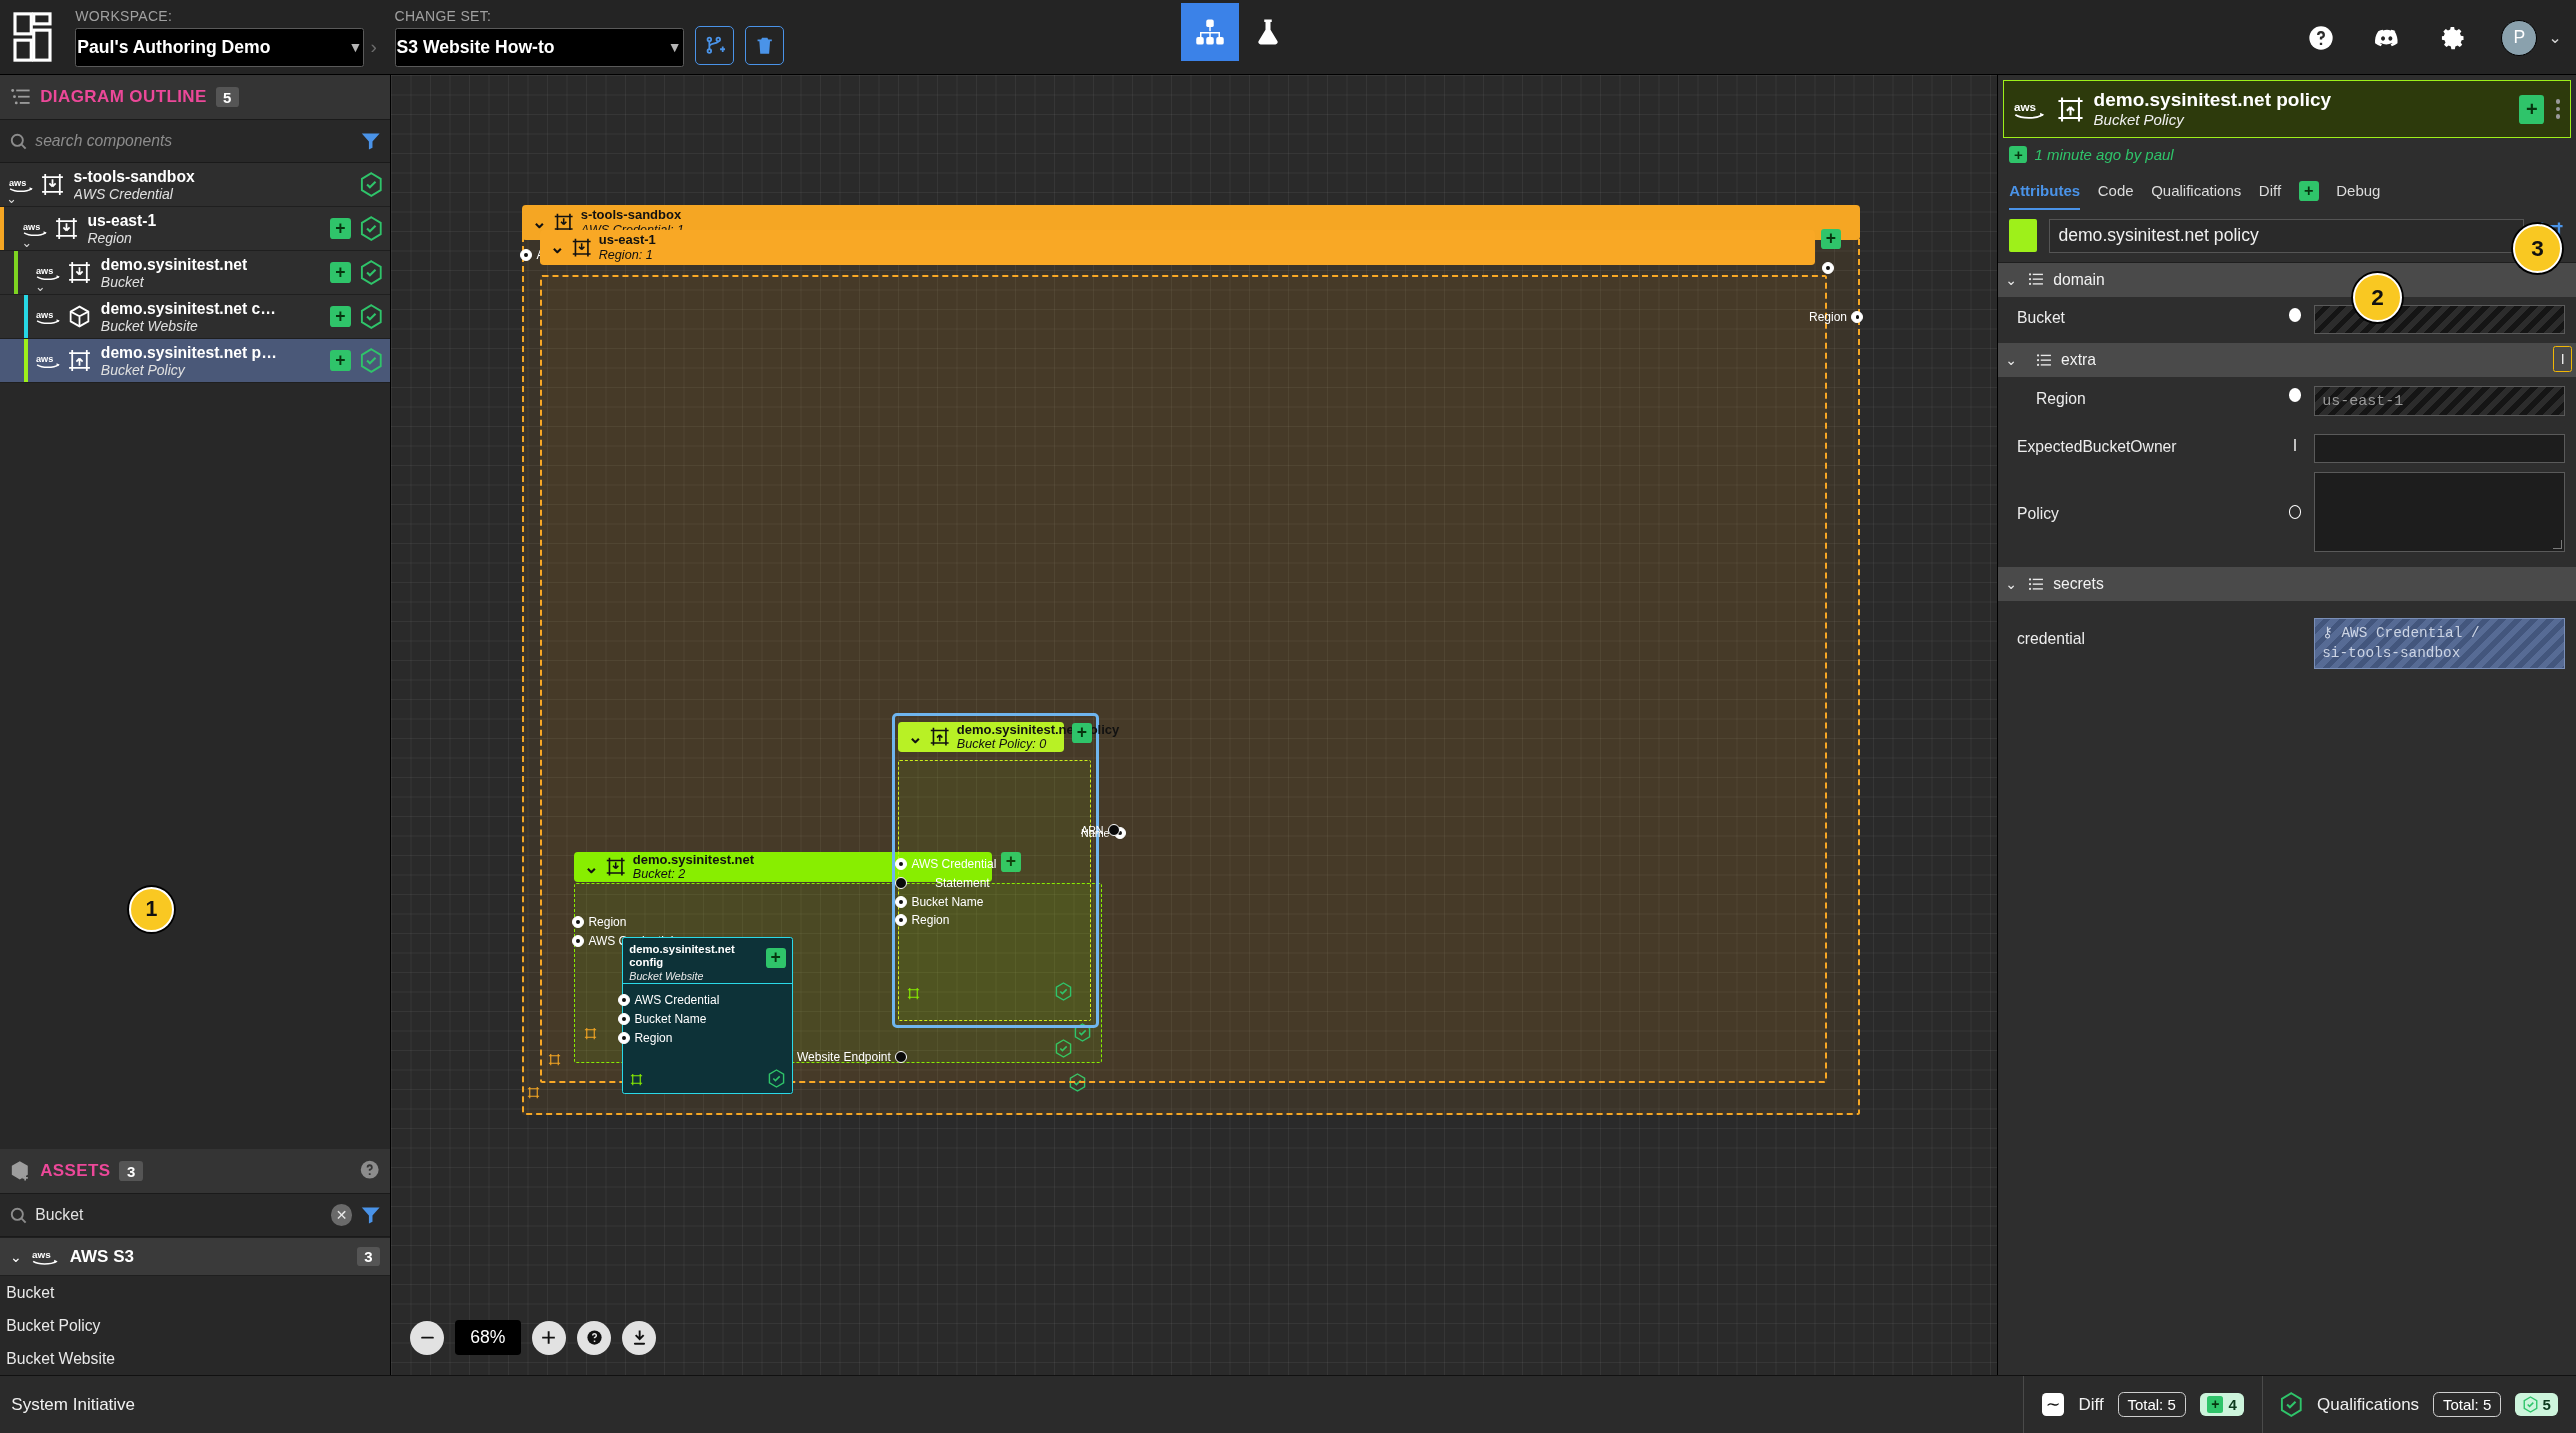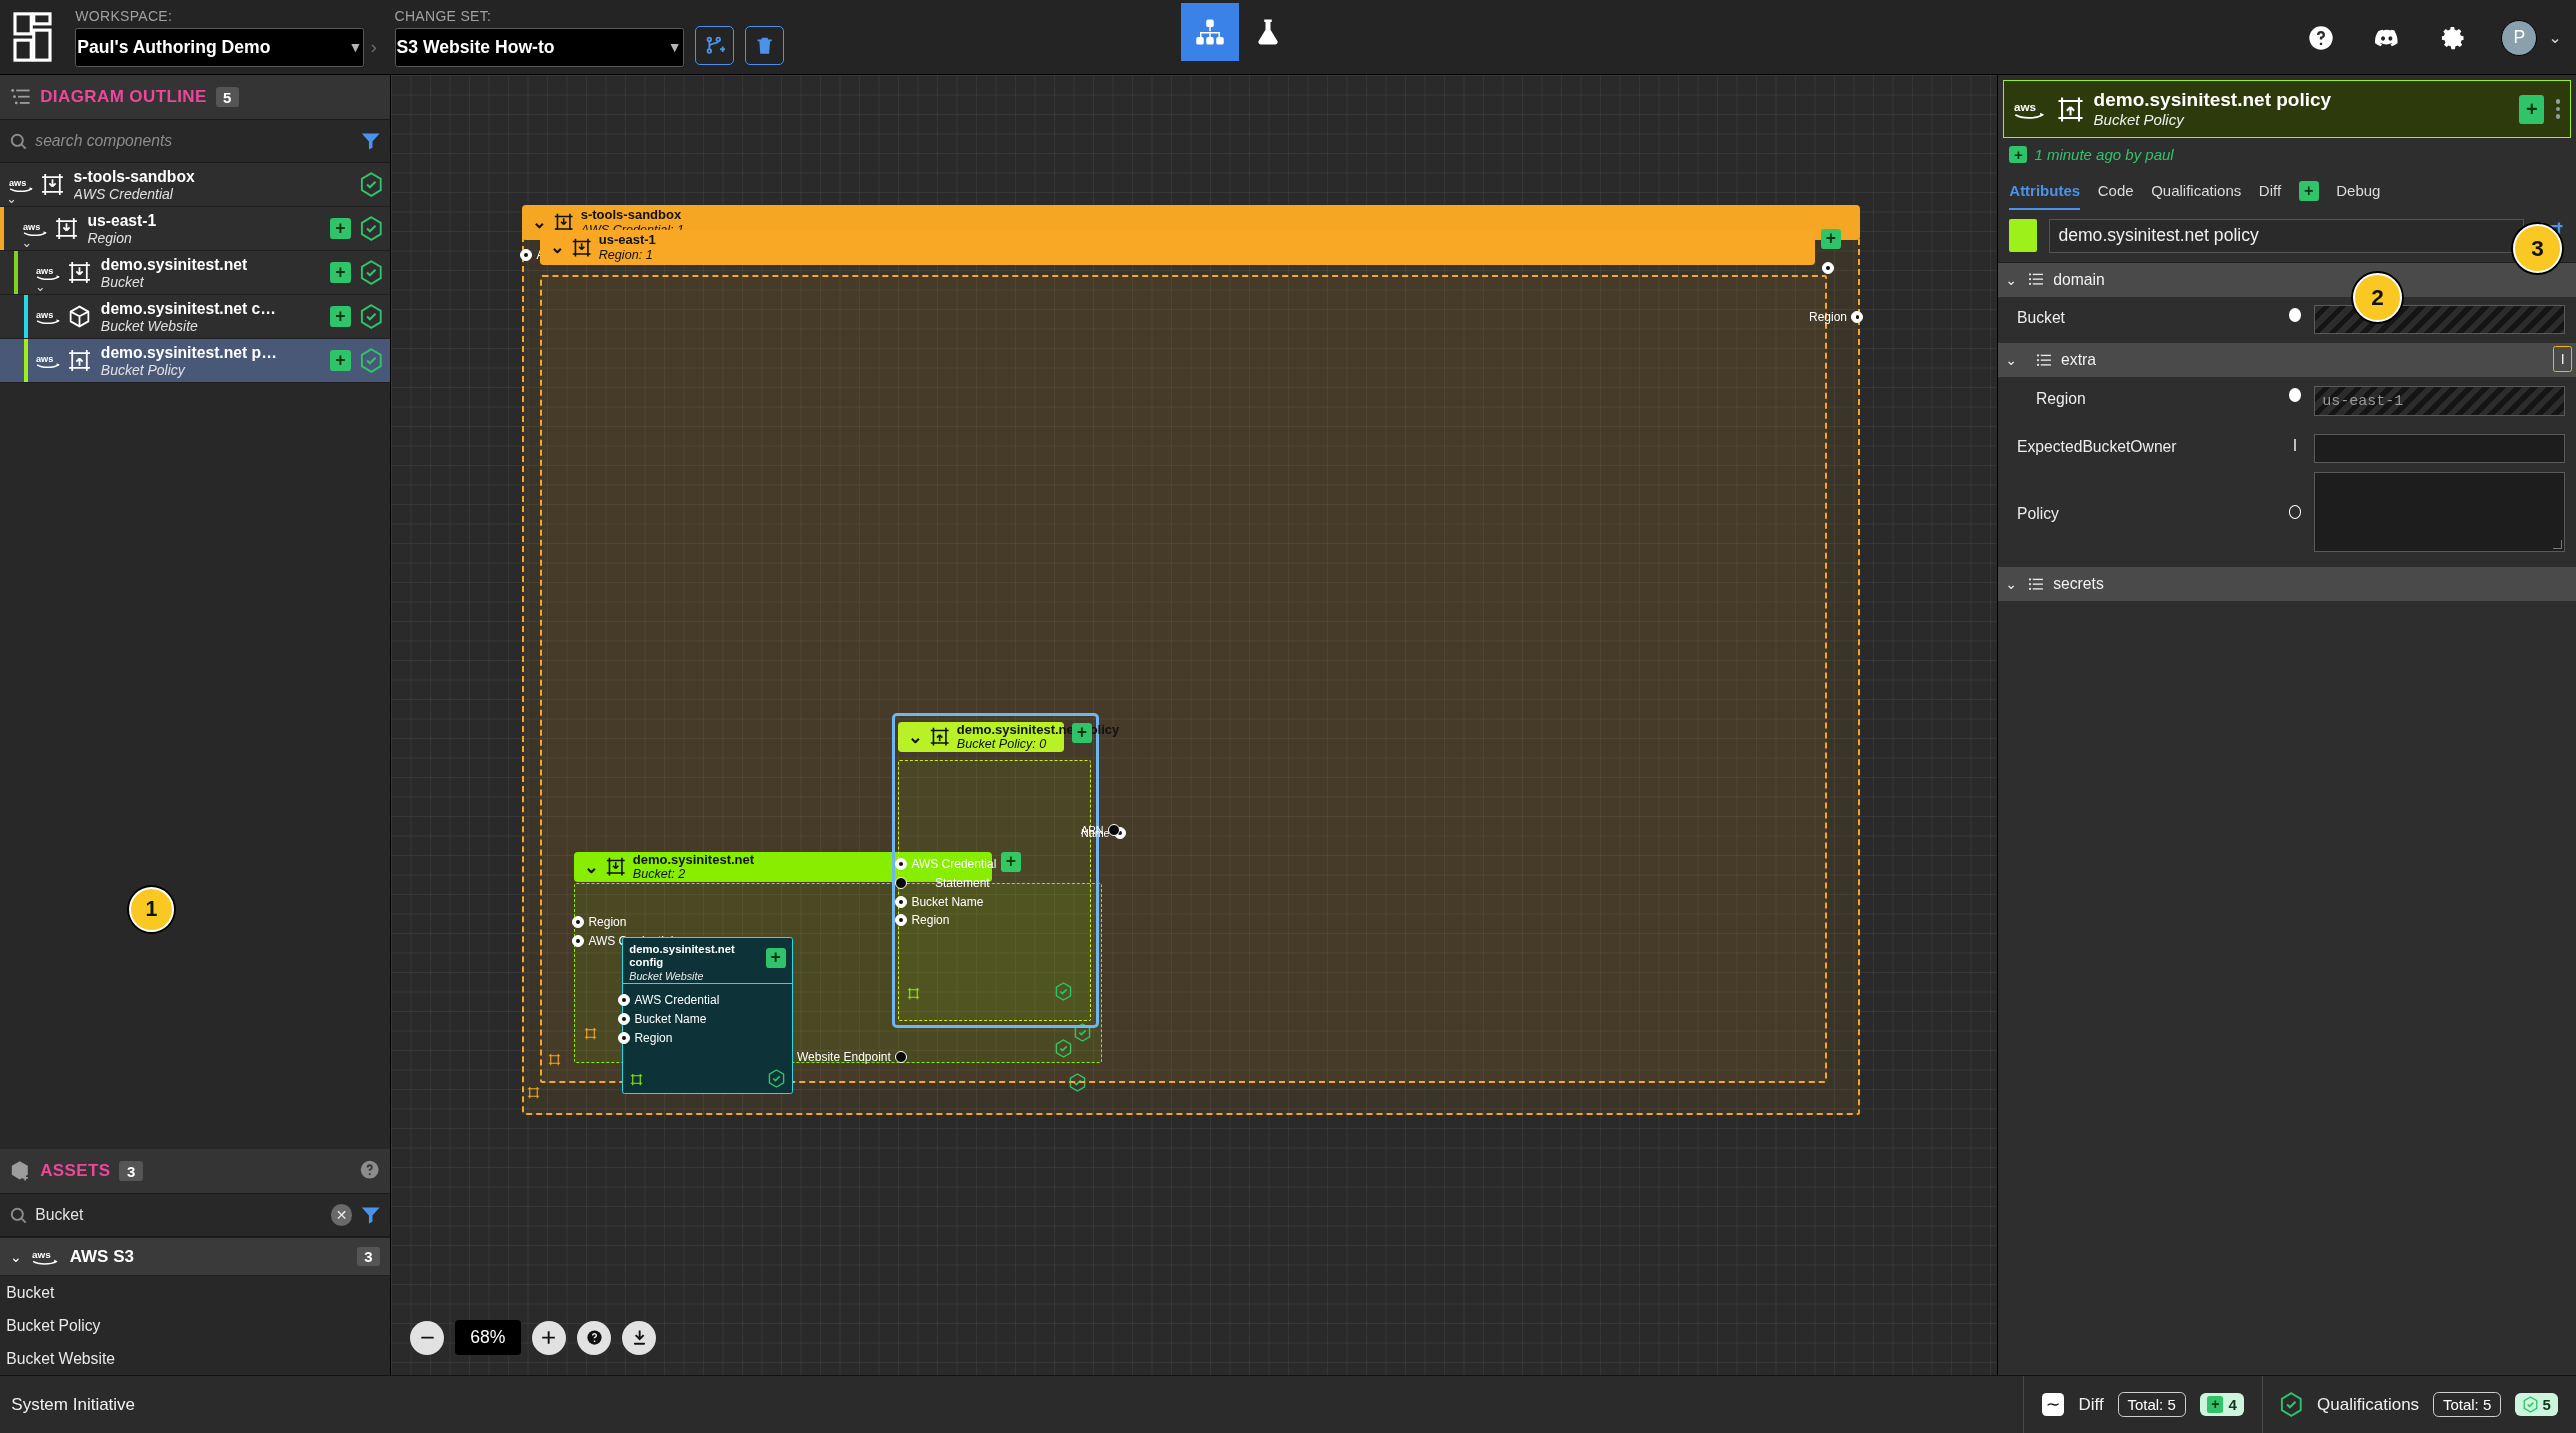--- a/index.html
+++ b/index.html
@@ -957,20 +957,26 @@
       <svg class="listico" viewBox="0 0 24 24">
         <circle cx="3" cy="5" r="1.6"></circle>
           <rect x="7" y="4" width="15" height="2"></rect>
         <circle cx="3" cy="12" r="1.6"></circle>
           <rect x="7" y="11" width="15" height="2"></rect>
         <circle cx="3" cy="19" r="1.6"></circle>
           <rect x="7" y="18" width="15" height="2"></rect>
         </svg>
       <span class="sec-name">secrets</span>
     </div>
+    <div class="attr-row" style="padding-top:17.6px;">
+      <span class="alabel" style="padding-top:11.3px;">credential</span>
+      <span class="amark"></span>
+      <span class="cred-val"><span>⚷ </span><span style="white-space:pre-line;display:inline">AWS Credential /
+si-tools-sandbox</span></span>
+    </div>
   </div>
 
   <div style="position:absolute;left:2353px;top:273px;width:49px;height:49px;border-radius:50%;
        background:#f9c822;border:2.5px solid #fff;box-shadow:0 0 0 1.9px #000;
        display:flex;align-items:center;justify-content:center;font-size:22.6px;font-weight:700;color:#111;">2</div>
 
   <div style="position:absolute;left:2513px;top:224px;width:49px;height:49px;border-radius:50%;
        background:#f9c822;border:2.5px solid #fff;box-shadow:0 0 0 1.9px #000;
        display:flex;align-items:center;justify-content:center;font-size:22.6px;font-weight:700;color:#111;">3</div>
 

